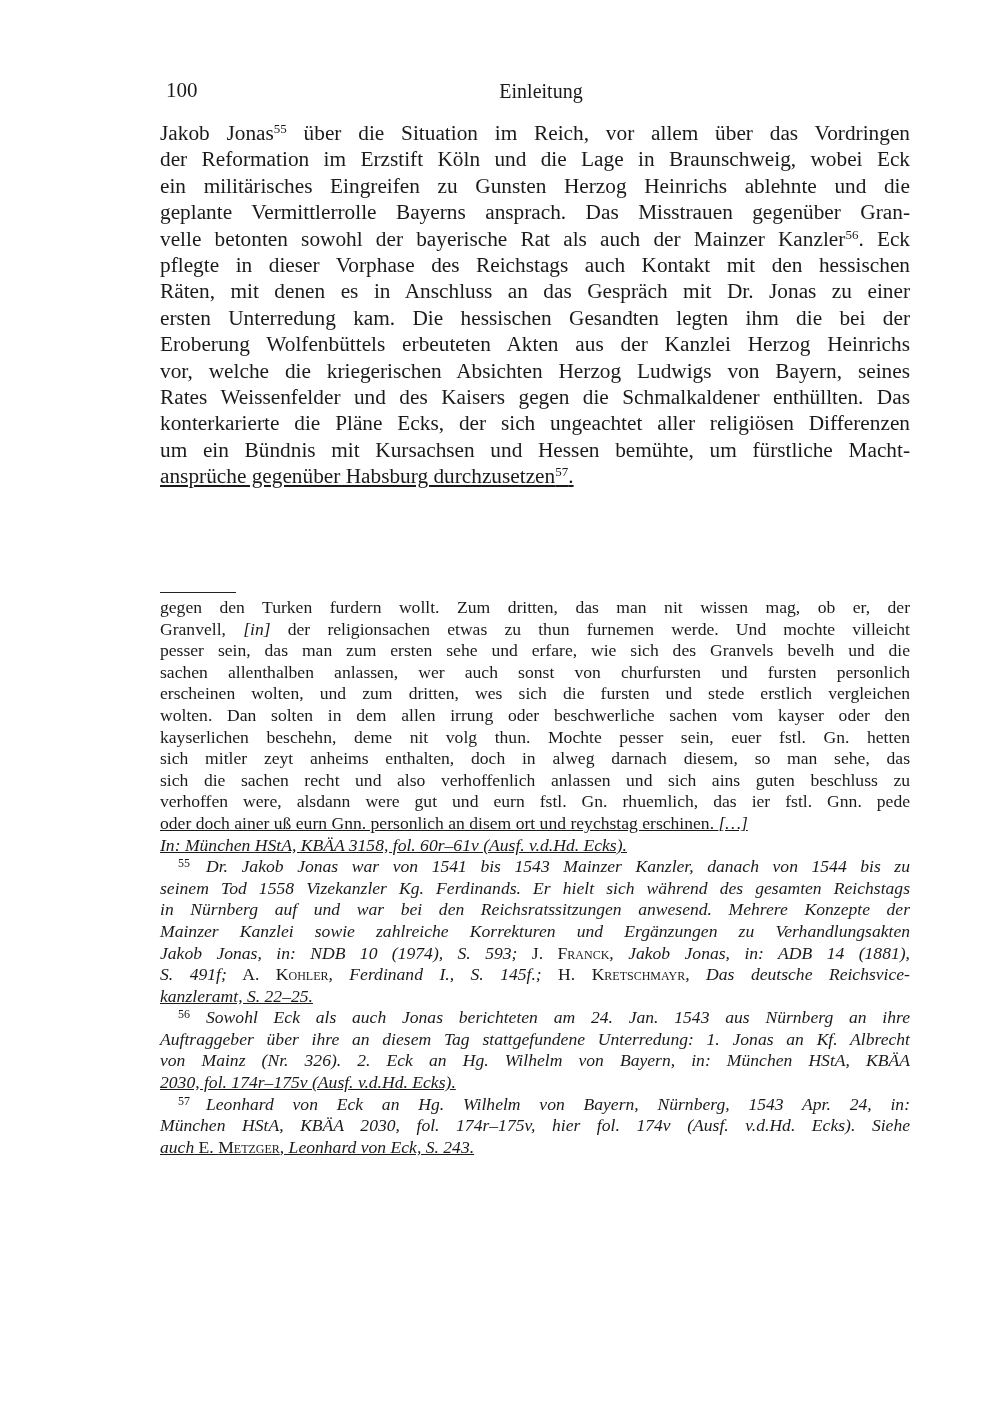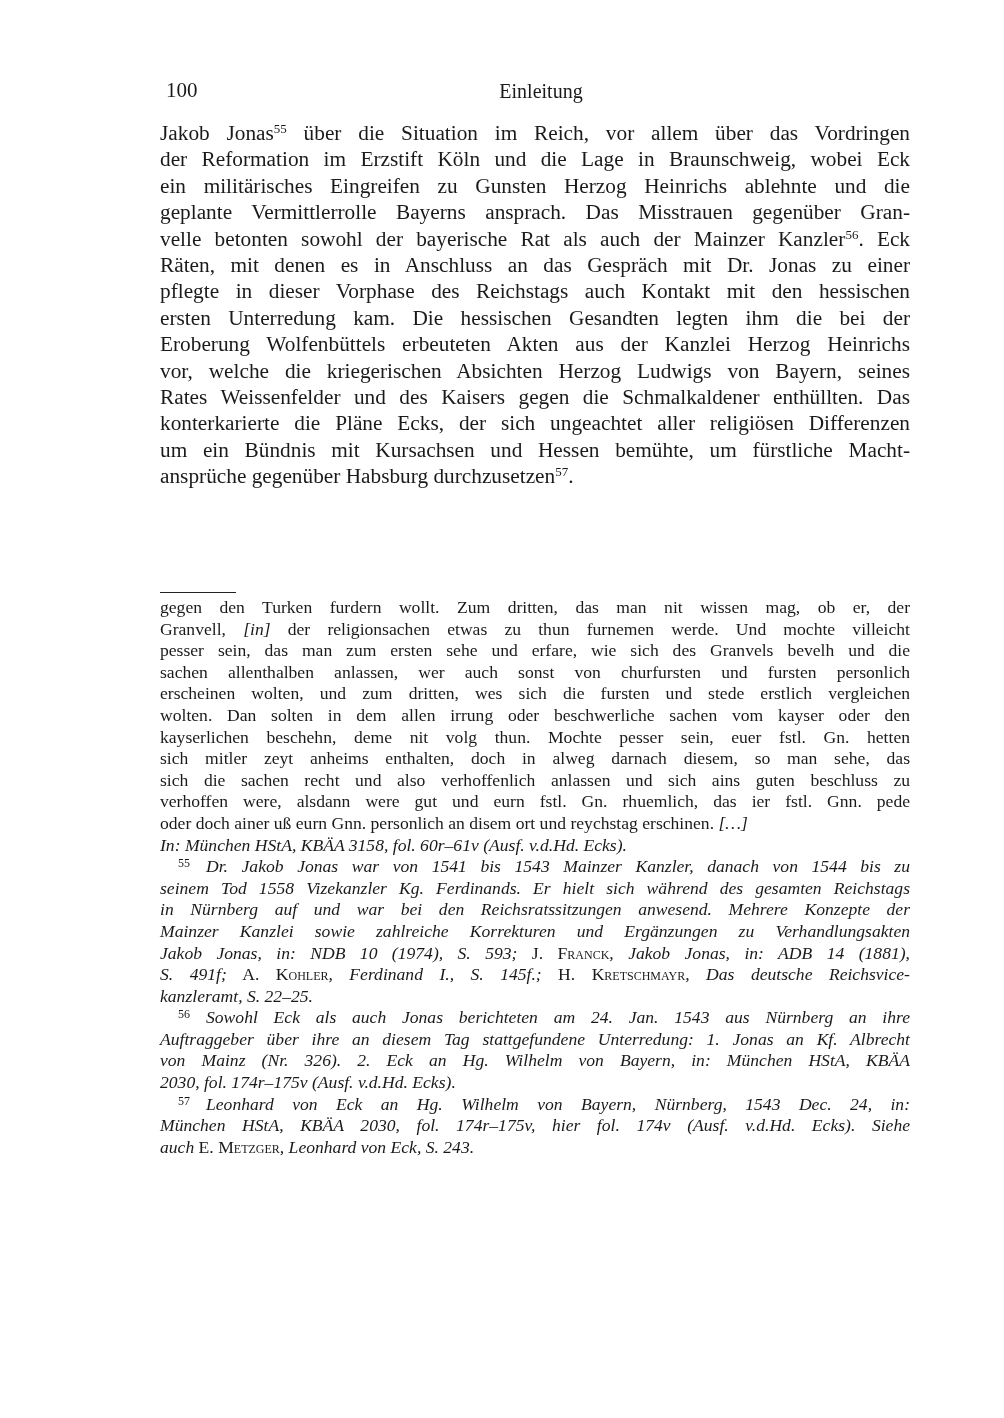--- a/index.html
+++ b/index.html
@@ -3,21 +3,21 @@
   <meta charset="utf-8">
   <style>
     html, body { margin: 0; padding: 0; background: #ffffff; }
     body { width: 1004px; height: 1418px; position: relative; overflow: hidden;
       font-family: "Liberation Serif", "DejaVu Serif", serif; color: #1a1a1a; }
     .page-header { position: absolute; top: 78px; left: 166px; width: 750px; height: 30px; }
     .page-number { position: absolute; left: 0; top: 0; font-size: 21px; }
     .running-head { position: absolute; left: 0; right: 0; top: 2px; text-align: center; font-size: 20px; }
     .body-text { position: absolute; top: 120px; left: 160px; width: 750px; font-size: 21.3px; line-height: 26.4px; }
     .line { display: block; white-space: nowrap; text-align: justify; text-align-last: justify; height: 26.4px; }
-    .line.last { text-align-last: left; }
+    .line.last { text-align-last: left; text-decoration: underline; }
     sup.fn { font-size: 13px; vertical-align: 7px; line-height: 0; }
     .rule { position: absolute; top: 592px; left: 160px; width: 76px; height: 1px; background: #222; }
     .notes { position: absolute; top: 597px; left: 160px; width: 750px; font-size: 17.6px; line-height: 21.6px; }
     .notes .line { height: 21.6px; }
     .i { font-style: italic; }
     .sc { font-variant: small-caps; }
     .fnnum { font-size: 12px; vertical-align: 5px; line-height: 0; display: inline-block; width: 46px; padding-left: 18px; box-sizing: border-box; font-style: normal; text-align: left; }
   </style>
 </head>
 <body>
@@ -26,22 +26,22 @@
   <span class="page-number">100</span>
   <div class="running-head">Einleitung</div>
 </div>
 
 <div class="body-text">
   <span class="line"><span>Jakob Jonas</span><sup class="fn">55</sup><span> über die Situation im Reich, vor allem über das Vordringen</span></span>
   <span class="line">der Reformation im Erzstift Köln und die Lage in Braunschweig, wobei Eck</span>
   <span class="line">ein militärisches Eingreifen zu Gunsten Herzog Heinrichs ablehnte und die</span>
   <span class="line">geplante Vermittlerrolle Bayerns ansprach. Das Misstrauen gegenüber Gran-</span>
   <span class="line"><span>velle betonten sowohl der bayerische Rat als auch der Mainzer Kanzler</span><sup class="fn">56</sup><span>. Eck</span></span>
+  <span class="line">pflegte in dieser Vorphase des Reichstags auch Kontakt mit den hessischen</span>
   <span class="line">Räten, mit denen es in Anschluss an das Gespräch mit Dr. Jonas zu einer</span>
-  <span class="line">pflegte in dieser Vorphase des Reichstags auch Kontakt mit den hessischen</span>
   <span class="line">ersten Unterredung kam. Die hessischen Gesandten legten ihm die bei der</span>
   <span class="line">Eroberung Wolfenbüttels erbeuteten Akten aus der Kanzlei Herzog Heinrichs</span>
   <span class="line">vor, welche die kriegerischen Absichten Herzog Ludwigs von Bayern, seines</span>
   <span class="line">Rates Weissenfelder und des Kaisers gegen die Schmalkaldener enthüllten. Das</span>
   <span class="line">konterkarierte die Pläne Ecks, der sich ungeachtet aller religiösen Differenzen</span>
   <span class="line">um ein Bündnis mit Kursachsen und Hessen bemühte, um fürstliche Macht-</span>
   <span class="line last"><span>ansprüche gegenüber Habsburg durchzusetzen</span><sup class="fn">57</sup><span>.</span></span>
 </div>
 
 <div class="rule"></div>
@@ -73,17 +73,17 @@
   </div>
 
   <div>
     <span class="line i"><span class="fnnum">56</span><span>Sowohl Eck als auch Jonas berichteten am 24. Jan. 1543 aus Nürnberg an ihre</span></span>
     <span class="line i">Auftraggeber über ihre an diesem Tag stattgefundene Unterredung: 1. Jonas an Kf. Albrecht</span>
     <span class="line i">von Mainz (Nr. 326). 2. Eck an Hg. Wilhelm von Bayern, in: München HStA, KBÄA</span>
     <span class="line last i">2030, fol. 174r–175v (Ausf. v.d.Hd. Ecks).</span>
   </div>
 
   <div>
-    <span class="line i"><span class="fnnum">57</span><span>Leonhard von Eck an Hg. Wilhelm von Bayern, Nürnberg, 1543 Dec. 24, in:</span></span>
+    <span class="line i"><span class="fnnum">57</span><span>Leonhard von Eck an Hg. Wilhelm von Bayern, Nürnberg, 1543 Apr. 24, in:</span></span>
     <span class="line i">München HStA, KBÄA 2030, fol. 174r–175v, hier fol. 174v (Ausf. v.d.Hd. Ecks). Siehe</span>
     <span class="line last"><span class="i">auch</span><span> E. </span><span class="sc">Metzger</span><span class="i">, Leonhard von Eck, S. 243.</span></span>
   </div>
 </div>
 
 </body></html>

